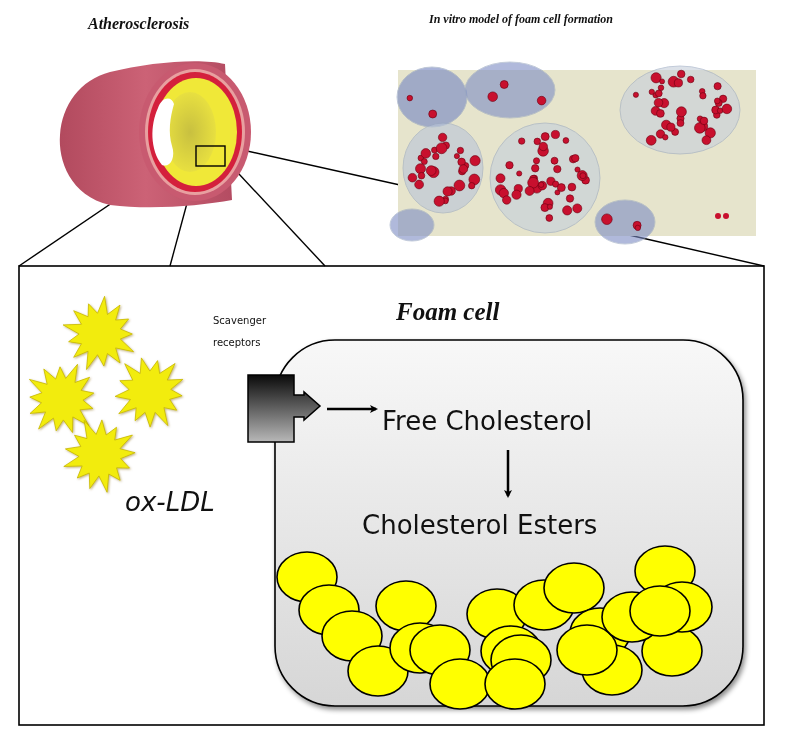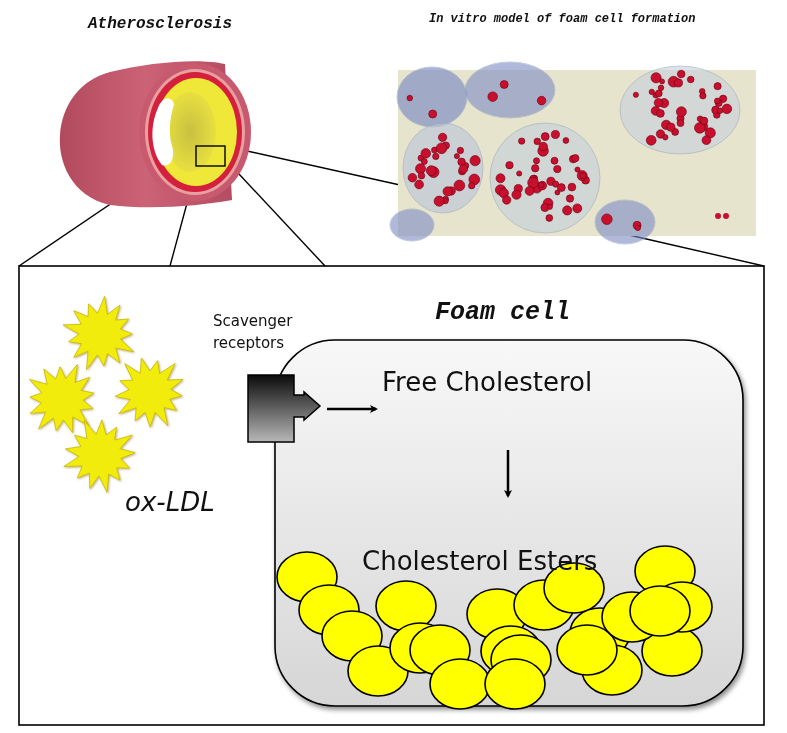--- a/index.html
+++ b/index.html
@@ -1,27 +1,27 @@
 <!DOCTYPE html>
 <html><head>
 <meta charset="utf-8">
 <style>
   html, body { margin:0; padding:0; background:#ffffff; }
   body { width:787px; height:733px; position:relative; overflow:hidden;
          font-family:"Liberation Sans", sans-serif; }
   .abs { position:absolute; }
-  .title-italic { font-family:Liberation Mono, monospace; font-weight:bold; font-style:italic; color:#111; }
+  .title-italic { font-family:Liberation Serif, serif; font-weight:bold; font-style:italic; color:#111; }
   #athero-title { left:88px; top:15px; font-size:16px; }
   #vitro-title { left:429px; top:9px; font-size:12px; line-height:20px; width:300px; }
-  #foam-title { left:435px; top:298px; font-size:25px; }
+  #foam-title { left:396px; top:298px; font-size:25px; }
   .calibri { font-family:"DejaVu Sans", sans-serif; color:#111; }
-  #scav-label { left:213px; top:310px; font-size:15px; line-height:22px; }
+  #scav-label { left:213px; top:310px; font-size:10px; line-height:22px; }
   #oxldl-label { left:125px; top:487px; font-size:26px;font-style:italic; }
-  #free-chol { left:382px; top:367px; font-size:26px; }
-  #chol-esters { left:362px; top:510px; font-size:26px;margin-top:36px; }
+  #free-chol { left:382px; top:406px; font-size:26px; }
+  #chol-esters { left:362px; top:510px; font-size:26px; }
   svg { position:absolute; left:0; top:0; }
 </style>
 </head>
 <body>
 
 <svg width="787" height="733" viewBox="0 0 787 733">
   <defs>
     <linearGradient id="cellGrad" x1="0" y1="0" x2="0" y2="1">
       <stop offset="0" stop-color="#f8f8f8"></stop>
       <stop offset="1" stop-color="#d6d6d6"></stop>

